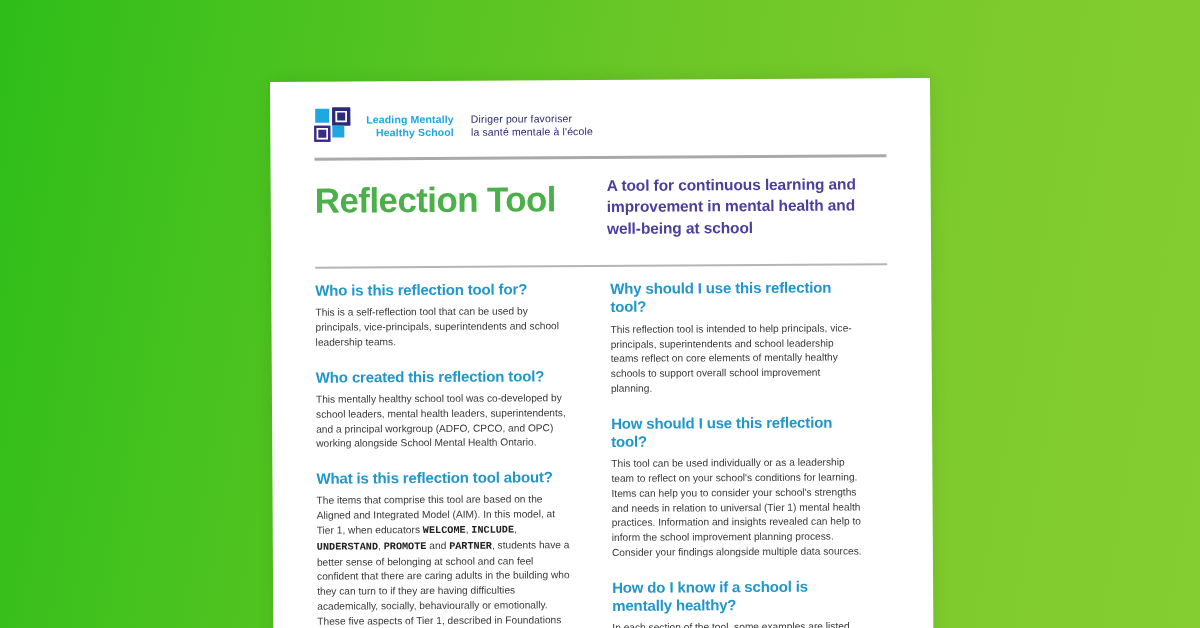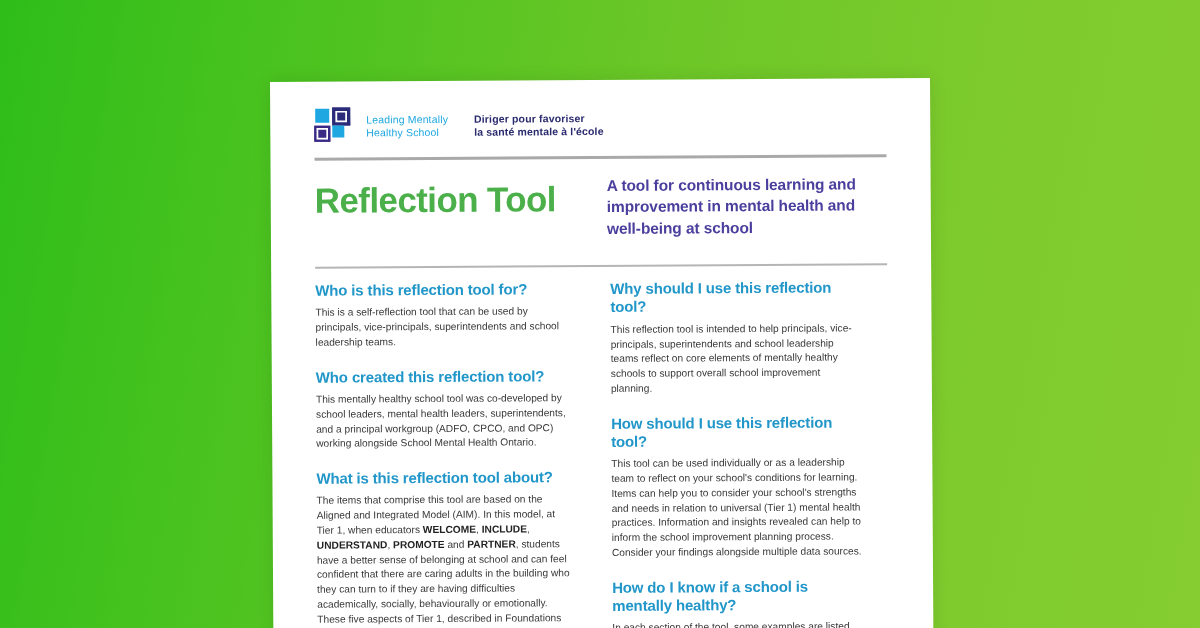--- a/index.html
+++ b/index.html
@@ -34,22 +34,22 @@
     grid-template-rows: 15px 19px;
     gap:3px;
     flex:0 0 auto;
   }
   .sq { }
   .sq.a { background:#1ea7e0; width:14px; height:14px; align-self:end; justify-self:end; }
   .sq.b { background:#2b2b7a; width:18px; height:18px; border:3px solid #2b2b7a; box-shadow: inset 0 0 0 2px #ffffff, inset 0 0 0 7px #2b2b7a; }
   .sq.c { background:#3a2a86; width:16px; height:16px; border:2px solid #3a2a86; box-shadow: inset 0 0 0 2px #ffffff, inset 0 0 0 6px #3a2a86; }
   .sq.d { background:#1ea7e0; width:12px; height:12px; }
 
-  .brand-en { color:#1ea7e0; font-weight:normal; font-size:10.5px; line-height:1.28; letter-spacing:0.15px; }
-  .brand-fr { color:#2a2a6e; font-weight:bold; font-size:10.5px; line-height:1.28; letter-spacing:0.15px; margin-left:12px; }
+  .brand-en { color:#1ea7e0; font-weight:bold; font-size:10.5px; line-height:1.28; letter-spacing:0.15px;text-align:right; }
+  .brand-fr { color:#2a2a6e; font-weight:normal; font-size:10.5px; line-height:1.28; letter-spacing:0.15px; margin-left:3px; }
 
   .rule { height:3px; background:#a9a9a9; margin:12px 0 0 0; }
   .rule.thin { height:2px; background:#b5b5b5; }
 
   
   .titleblock { display:flex; align-items:flex-start; padding:16px 0 14px 0; }
   .title-main {
     color:#4cb04a; font-size:35px; font-weight:bold; letter-spacing:-0.6px;
     width:292px; line-height:1.0; padding-top:6px;
   }
@@ -64,21 +64,21 @@
   .col.left { padding-right:20px; }
   .col.right { padding-left:22px; }
 
   h2.q {
     color:#2196c9; font-size:15px; font-weight:bold; line-height:1.22;
     letter-spacing:-0.15px; margin-bottom:6px;
   }
   p.a {
     color:#3a3a3a; font-size:10.2px; line-height:1.45; margin-bottom:18px;
   }
-  p.a b { font-weight:bold; color:#222; }
+  p.a b { font-weight:bold; color:#222;font-family:Liberation Mono, monospace; }
 </style>
 </head>
 <body>
 
 <div class="sheet">
 
   <div class="masthead">
     <div class="logo-mark">
       <div class="sq a"></div>
       <div class="sq b"></div>

